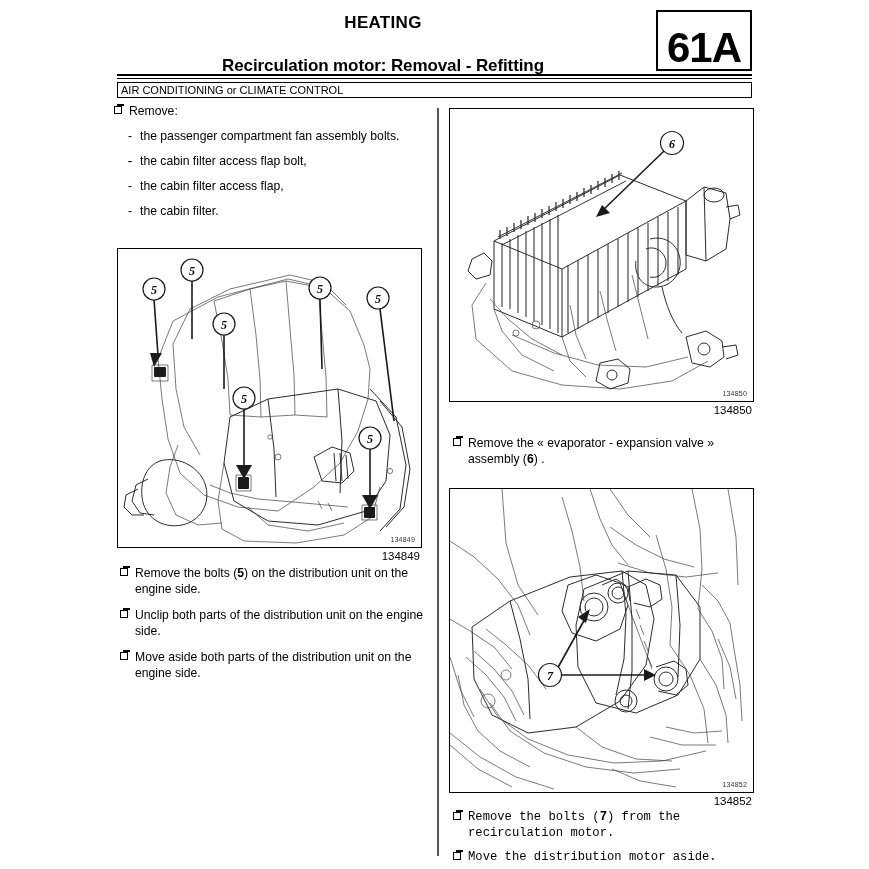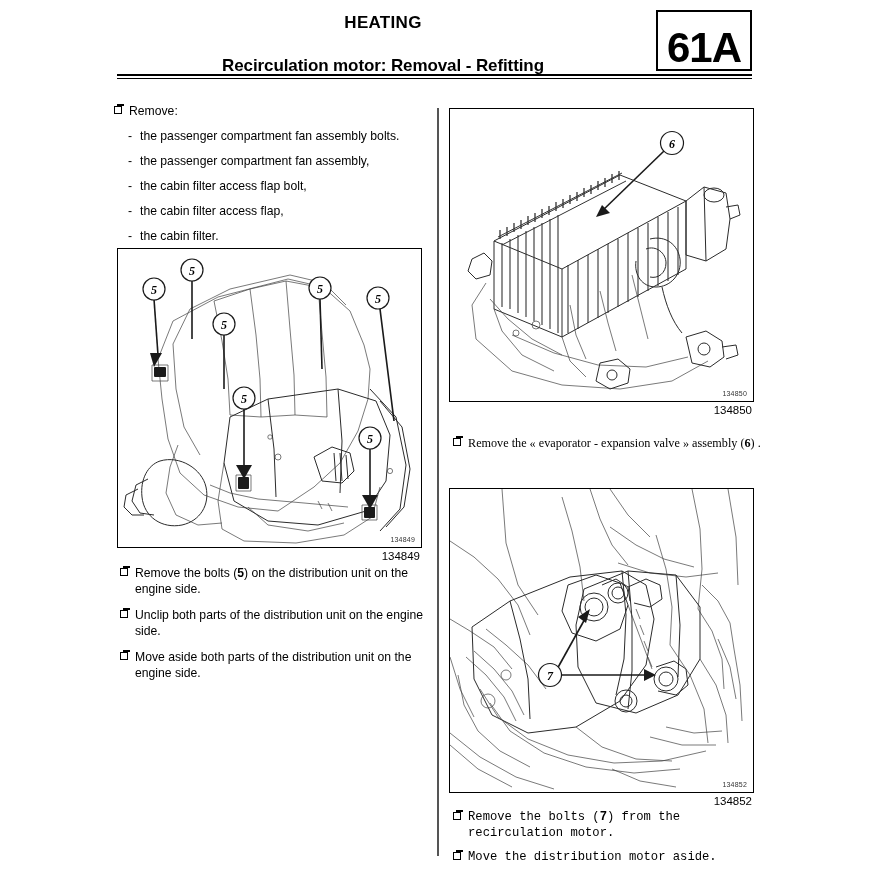--- a/index.html
+++ b/index.html
@@ -194,21 +194,21 @@
   .fig1-wrap { position: absolute; left: 3px; top: 144px; width: 305px; }
   .fig1 { width: 305px; height: 300px; }
 
   .fig2-wrap { position: absolute; left: 0px; top: 0px; width: 305px; }
   .fig2 { width: 305px; height: 294px; }
 
   .fig3-wrap { position: absolute; left: 0px; top: 380px; width: 305px; }
   .fig3 { width: 305px; height: 305px; }
 
   .left-text-after { position: absolute; left: 6px; top: 462px; width: 308px; }
-  .right-text-1 { position: absolute; left: 4px; top: 328px; width: 308px; font-family: Liberation Serif, serif; }
+  .right-text-1 { position: absolute; left: 4px; top: 328px; width: 308px; }
   .right-text-2 { position: absolute; left: 4px; top: 702px; width: 308px; font-family: Liberation Mono, monospace; }
 
   
   .callout-circle {
     fill: #ffffff;
     stroke: #1a1a1a;
     stroke-width: 1.2;
   }
   .callout-text {
     font-family: "Liberation Serif", serif;
@@ -254,37 +254,39 @@
       <div class="title-sub">Recirculation motor: Removal - Refitting</div>
     </div>
     <div class="chapter-box">
       <span>61A</span>
     </div>
   </div>
 
   <div class="rule-double rule-a"></div>
   <div class="rule-double rule-b"></div>
 
+  <div class="system-bar">
+    <span>AIR CONDITIONING or CLIMATE CONTROL</span>
+  </div>
 
   <div class="col-divider"></div>
 
   <div class="col-left">
 
     <div class="bullet-item">
       <span class="sq"></span>
       <span>Remove:</span>
     </div>
 
     <div class="dash-item">
       <span class="dash">-</span>
       <span>the passenger compartment fan assembly bolts.</span>
     </div>
     <div class="dash-item">
       <span class="dash">-</span>
-      <span>the passenger compartment fan assembly,</span>
     </div>
     <div class="dash-item">
       <span class="dash">-</span>
       <span>the cabin filter access flap bolt,</span>
     </div>
     <div class="dash-item">
       <span class="dash">-</span>
       <span>the cabin filter access flap,</span>
     </div>
     <div class="dash-item">

